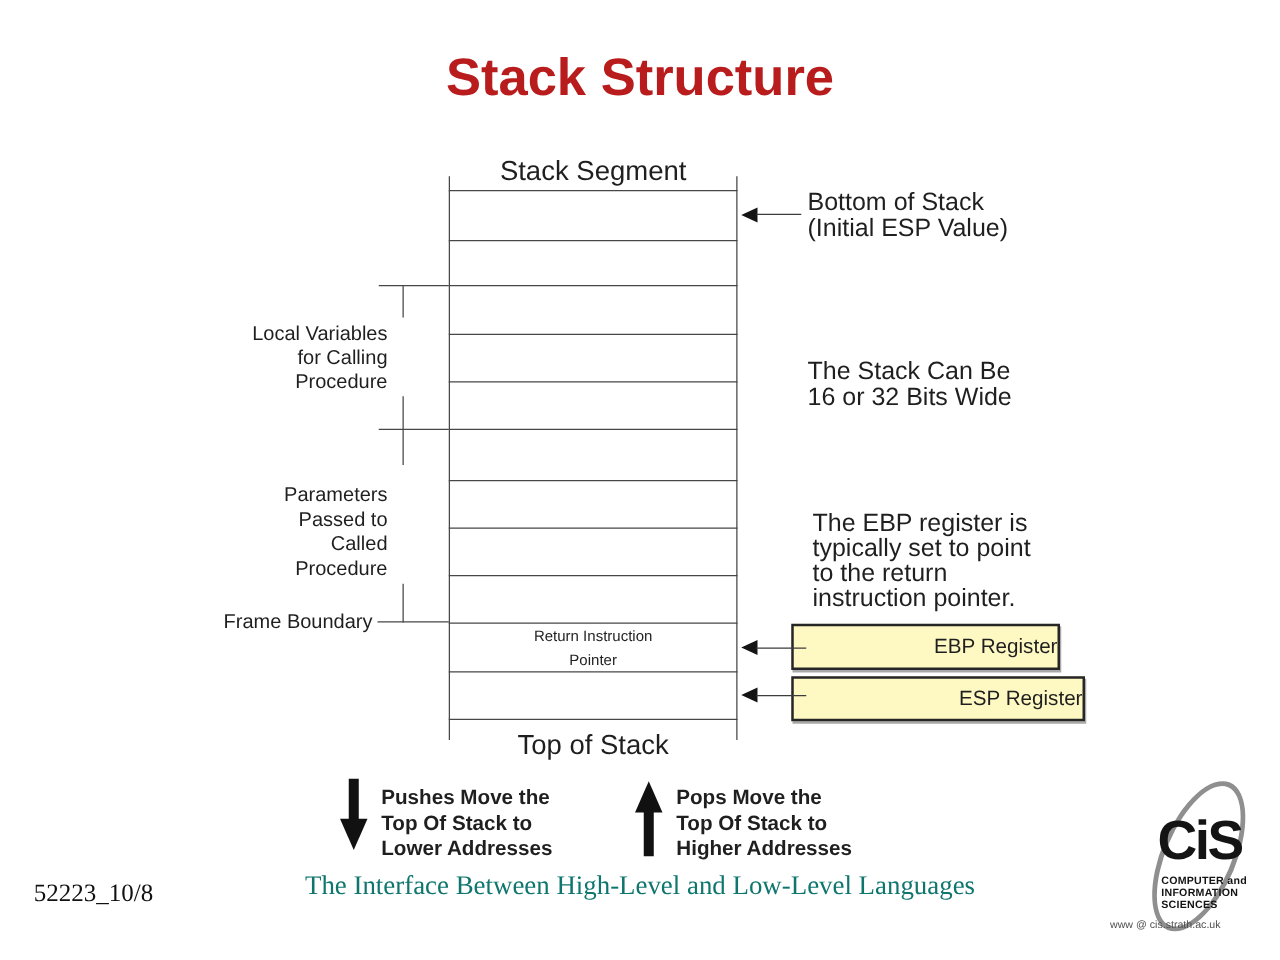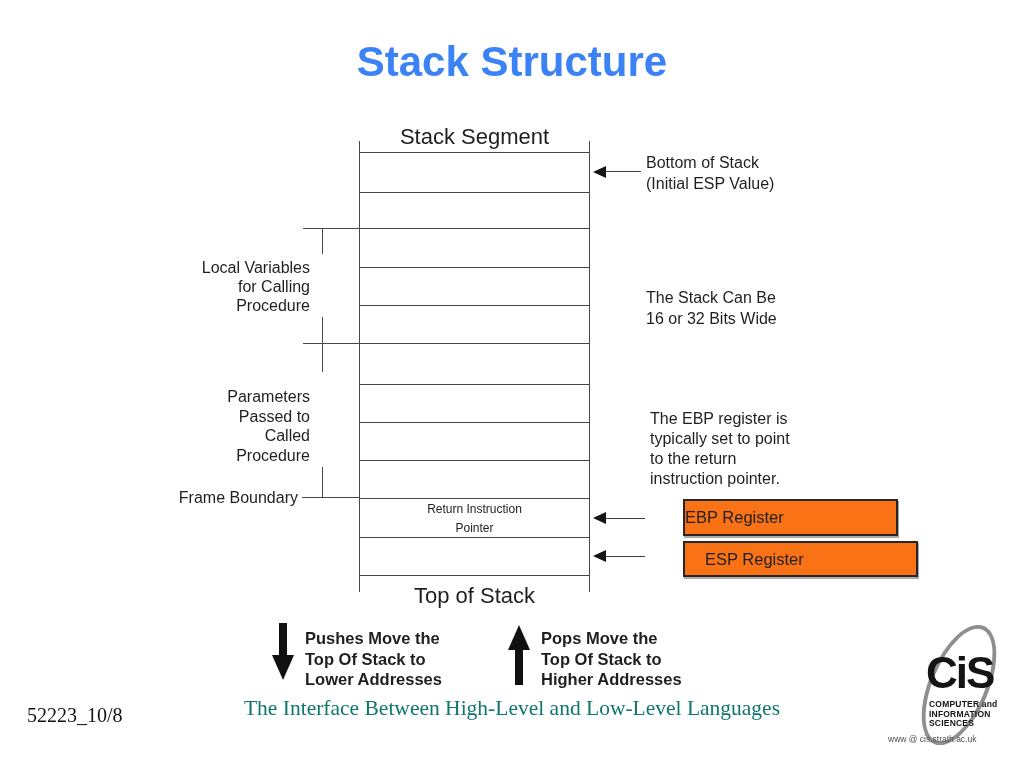--- a/index.html
+++ b/index.html
@@ -10,36 +10,36 @@
     color:#1f1f1f;
   }
   .abs{position:absolute;}
   .pre{white-space:pre-line;}
   .serif{font-family:Liberation Serif, serif;}
   .hline{height:1px;background:#474747;}
   .vline{width:1px;background:#474747;}
 
   .page-title{
     left:0;right:0;top:38px;text-align:center;
-    font-size:42px;font-weight:bold;color:#3b82f6;letter-spacing:0px;
+    font-size:42px;font-weight:bold;color:#b91c1c;letter-spacing:0px;
   }
 
   .diag-label{font-size:22px;color:#1f1f1f;}
   .stack-caption{left:359px;width:231px;text-align:center;}
 
-  .note{font-size:16px;line-height:21px;}
+  .note{font-size:20px;line-height:21px;}
   .left-label{width:160px;left:150px;text-align:right;font-size:16px;line-height:19px;}
 
   .rip{left:359px;width:231px;top:500px;text-align:center;font-size:12px;line-height:18.5px;}
 
   .reg-box{
-    left:683px;width:211px;height:33px;
-    border:2px solid #262626;background:#f97316;
+    left:633px;width:211px;height:33px;
+    border:2px solid #262626;background:#fef9c3;
     box-shadow:1px 2px 0 #a9a9a9;
-    text-align:left;font-size:16.5px;line-height:33px;
+    text-align:right;font-size:16.5px;line-height:33px;
   }
 
   .thin-arrow-head{
     width:0;height:0;
     border-top:6px solid transparent;
     border-bottom:6px solid transparent;
     border-right:13px solid #141414;
   }
   .thin-arrow-line{height:1px;background:#3d3d3d;}
 

